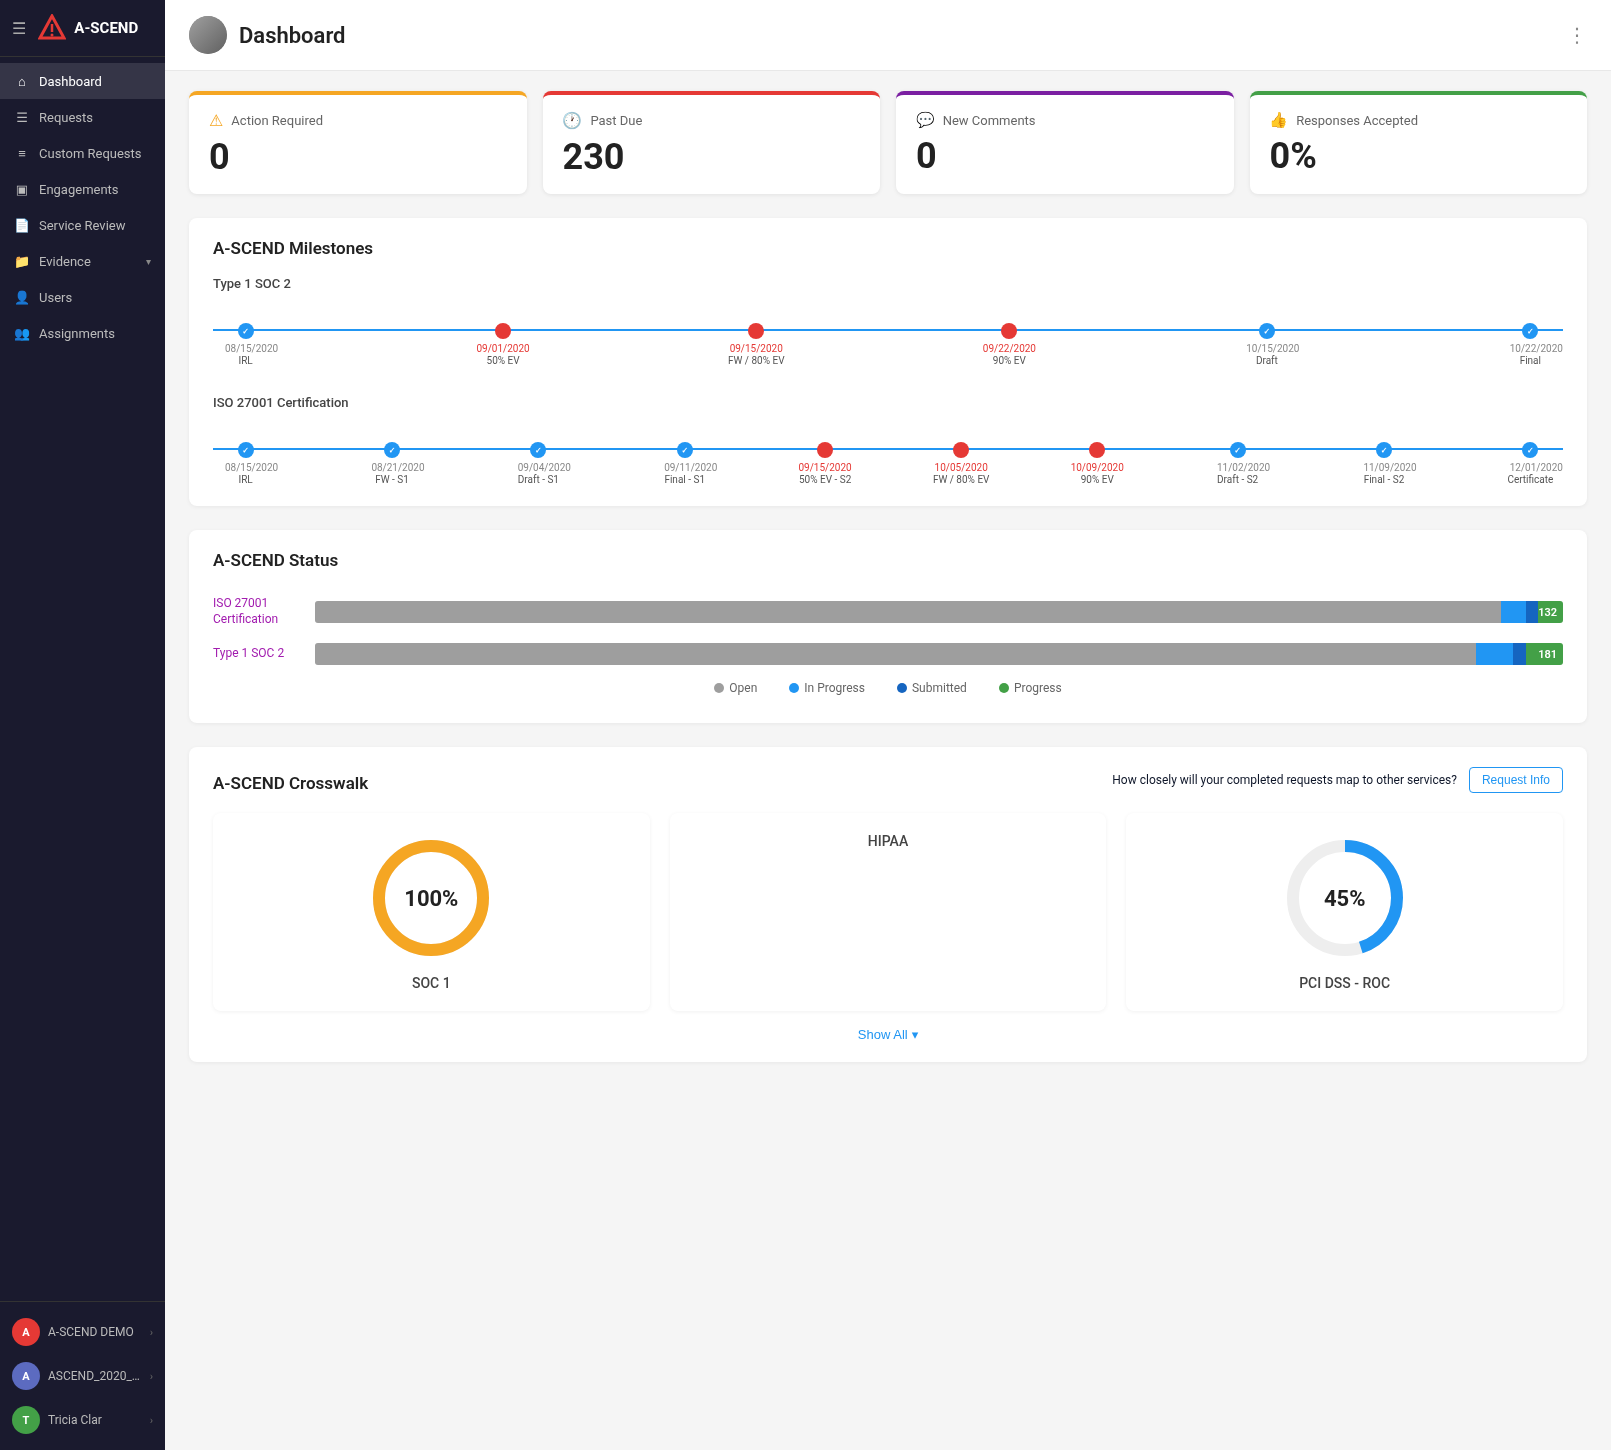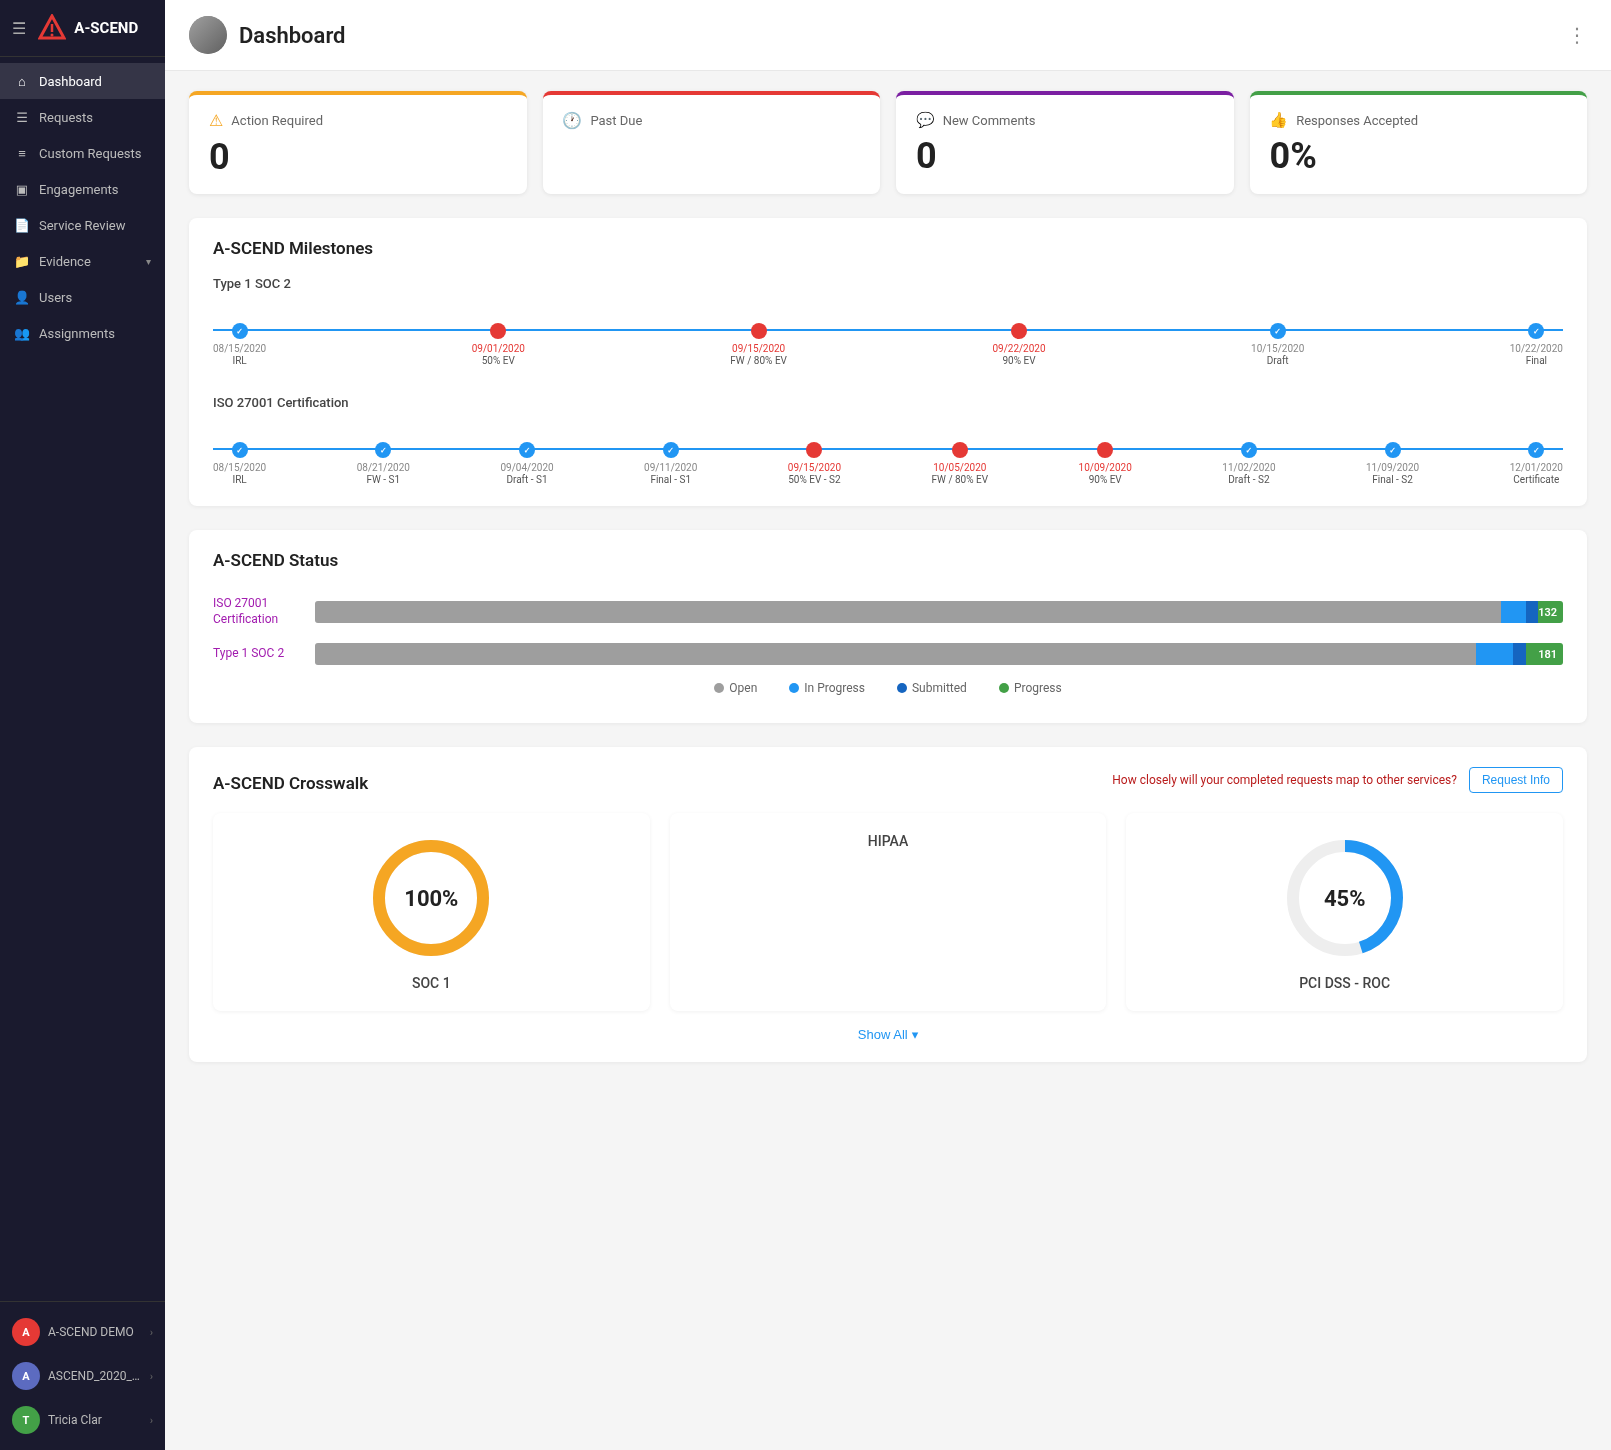--- a/index.html
+++ b/index.html
@@ -49,37 +49,37 @@
 
     .milestone-track { position: relative; height: 60px; display: flex; align-items: flex-start; padding-top: 16px; }
     .milestone-line { position: absolute; top: 22px; left: 0; right: 0; height: 2px; background: #2196f3; z-index: 0; }
     .milestone-points { display: flex; justify-content: space-between; width: 100%; position: relative; z-index: 1; }
     .milestone-point { display: flex; flex-direction: column; align-items: center; }
     .milestone-dot { width: 16px; height: 16px; border-radius: 50%; display: flex; align-items: center; justify-content: center; }
     .milestone-dot.red { background: #e53935; }
     .milestone-dot.blue-check { background: #2196f3; }
     .milestone-check { color: #fff; font-size: 8px; font-weight: 700; }
     .milestone-date { font-size: 10px; color: #e53935; margin-top: 4px; text-align: center; }
-    .milestone-date.normal { color: #888; }
+    .milestone-date.normal { color: #888; margin-left: 12px; }
     .milestone-name { font-size: 10px; color: #555; text-align: center; margin-top: 1px; white-space: nowrap; }
 
     
     .status-bars { padding: 8px 0; }
     .status-row { display: flex; align-items: center; gap: 12px; margin-bottom: 16px; }
     .status-row-label { font-size: 12px; color: #a21caf; width: 90px; flex-shrink: 0; line-height: 1.3; }
     .status-bar-track { flex: 1; height: 22px; background: #eee; border-radius: 3px; overflow: hidden; position: relative; display: flex; }
     .status-bar-fill { height: 100%; }
     .status-bar-count { position: absolute; right: 6px; top: 50%; transform: translateY(-50%); font-size: 11px; color: #fff; font-weight: 600; }
     .status-legend { display: flex; gap: 32px; justify-content: center; margin-top: 10px; }
     .legend-item { display: flex; align-items: center; gap: 5px; font-size: 12px; color: #666; }
     .legend-dot { width: 10px; height: 10px; border-radius: 50%; }
 
     
     .crosswalk-header { display: flex; align-items: flex-end; justify-content: space-between; margin-bottom: 20px; }
-    .crosswalk-subtitle { font-size: 12px; color: #b91c1c; }
+    .crosswalk-subtitle { font-size: 12px; color: #0f172a; }
     .request-info-btn { border: 1px solid #2196f3; color: #2196f3; background: #fff; padding: 5px 12px; border-radius: 4px; font-size: 12px; cursor: pointer; }
     .crosswalk-cards { display: grid; grid-template-columns: repeat(3, 1fr); gap: 20px; }
     .crosswalk-card { background: #fff; border-radius: 8px; padding: 20px; text-align: center; box-shadow: 0 1px 4px rgba(0,0,0,0.06); display: flex; flex-direction: column; align-items: center; }
     .donut-wrap { position: relative; width: 130px; height: 130px; margin-bottom: 12px; }
     .donut-wrap svg { width: 130px; height: 130px; transform: rotate(-90deg); }
     .donut-center { position: absolute; top: 50%; left: 50%; transform: translate(-50%,-50%); font-size: 22px; font-weight: 700; color: #222; }
     .crosswalk-name { font-size: 14px; color: #444; font-weight: 500; }
 
     .show-all { text-align: center; margin-top: 16px; }
     .show-all-btn { color: #2196f3; font-size: 13px; cursor: pointer; background: none; border: none; display: flex; align-items: center; gap: 4px; margin: 0 auto; }
@@ -170,20 +170,21 @@
           <span style="color:#f5a623;font-size:16px;">⚠</span>
           <span class="metric-card-label">Action Required</span>
         </div>
         <div class="metric-card-value">0</div>
       </div>
       <div class="metric-card" style="border-top-color:#e53935;">
         <div class="metric-card-header">
           <span style="color:#e53935;font-size:16px;">🕐</span>
           <span class="metric-card-label">Past Due</span>
         </div>
+        <div class="metric-card-value">230</div>
       </div>
       <div class="metric-card" style="border-top-color:#7b1fa2;">
         <div class="metric-card-header">
           <span style="color:#9c27b0;font-size:15px;">💬</span>
           <span class="metric-card-label">New Comments</span>
         </div>
         <div class="metric-card-value">0</div>
       </div>
       <div class="metric-card" style="border-top-color:#43a047;">
         <div class="metric-card-header">

